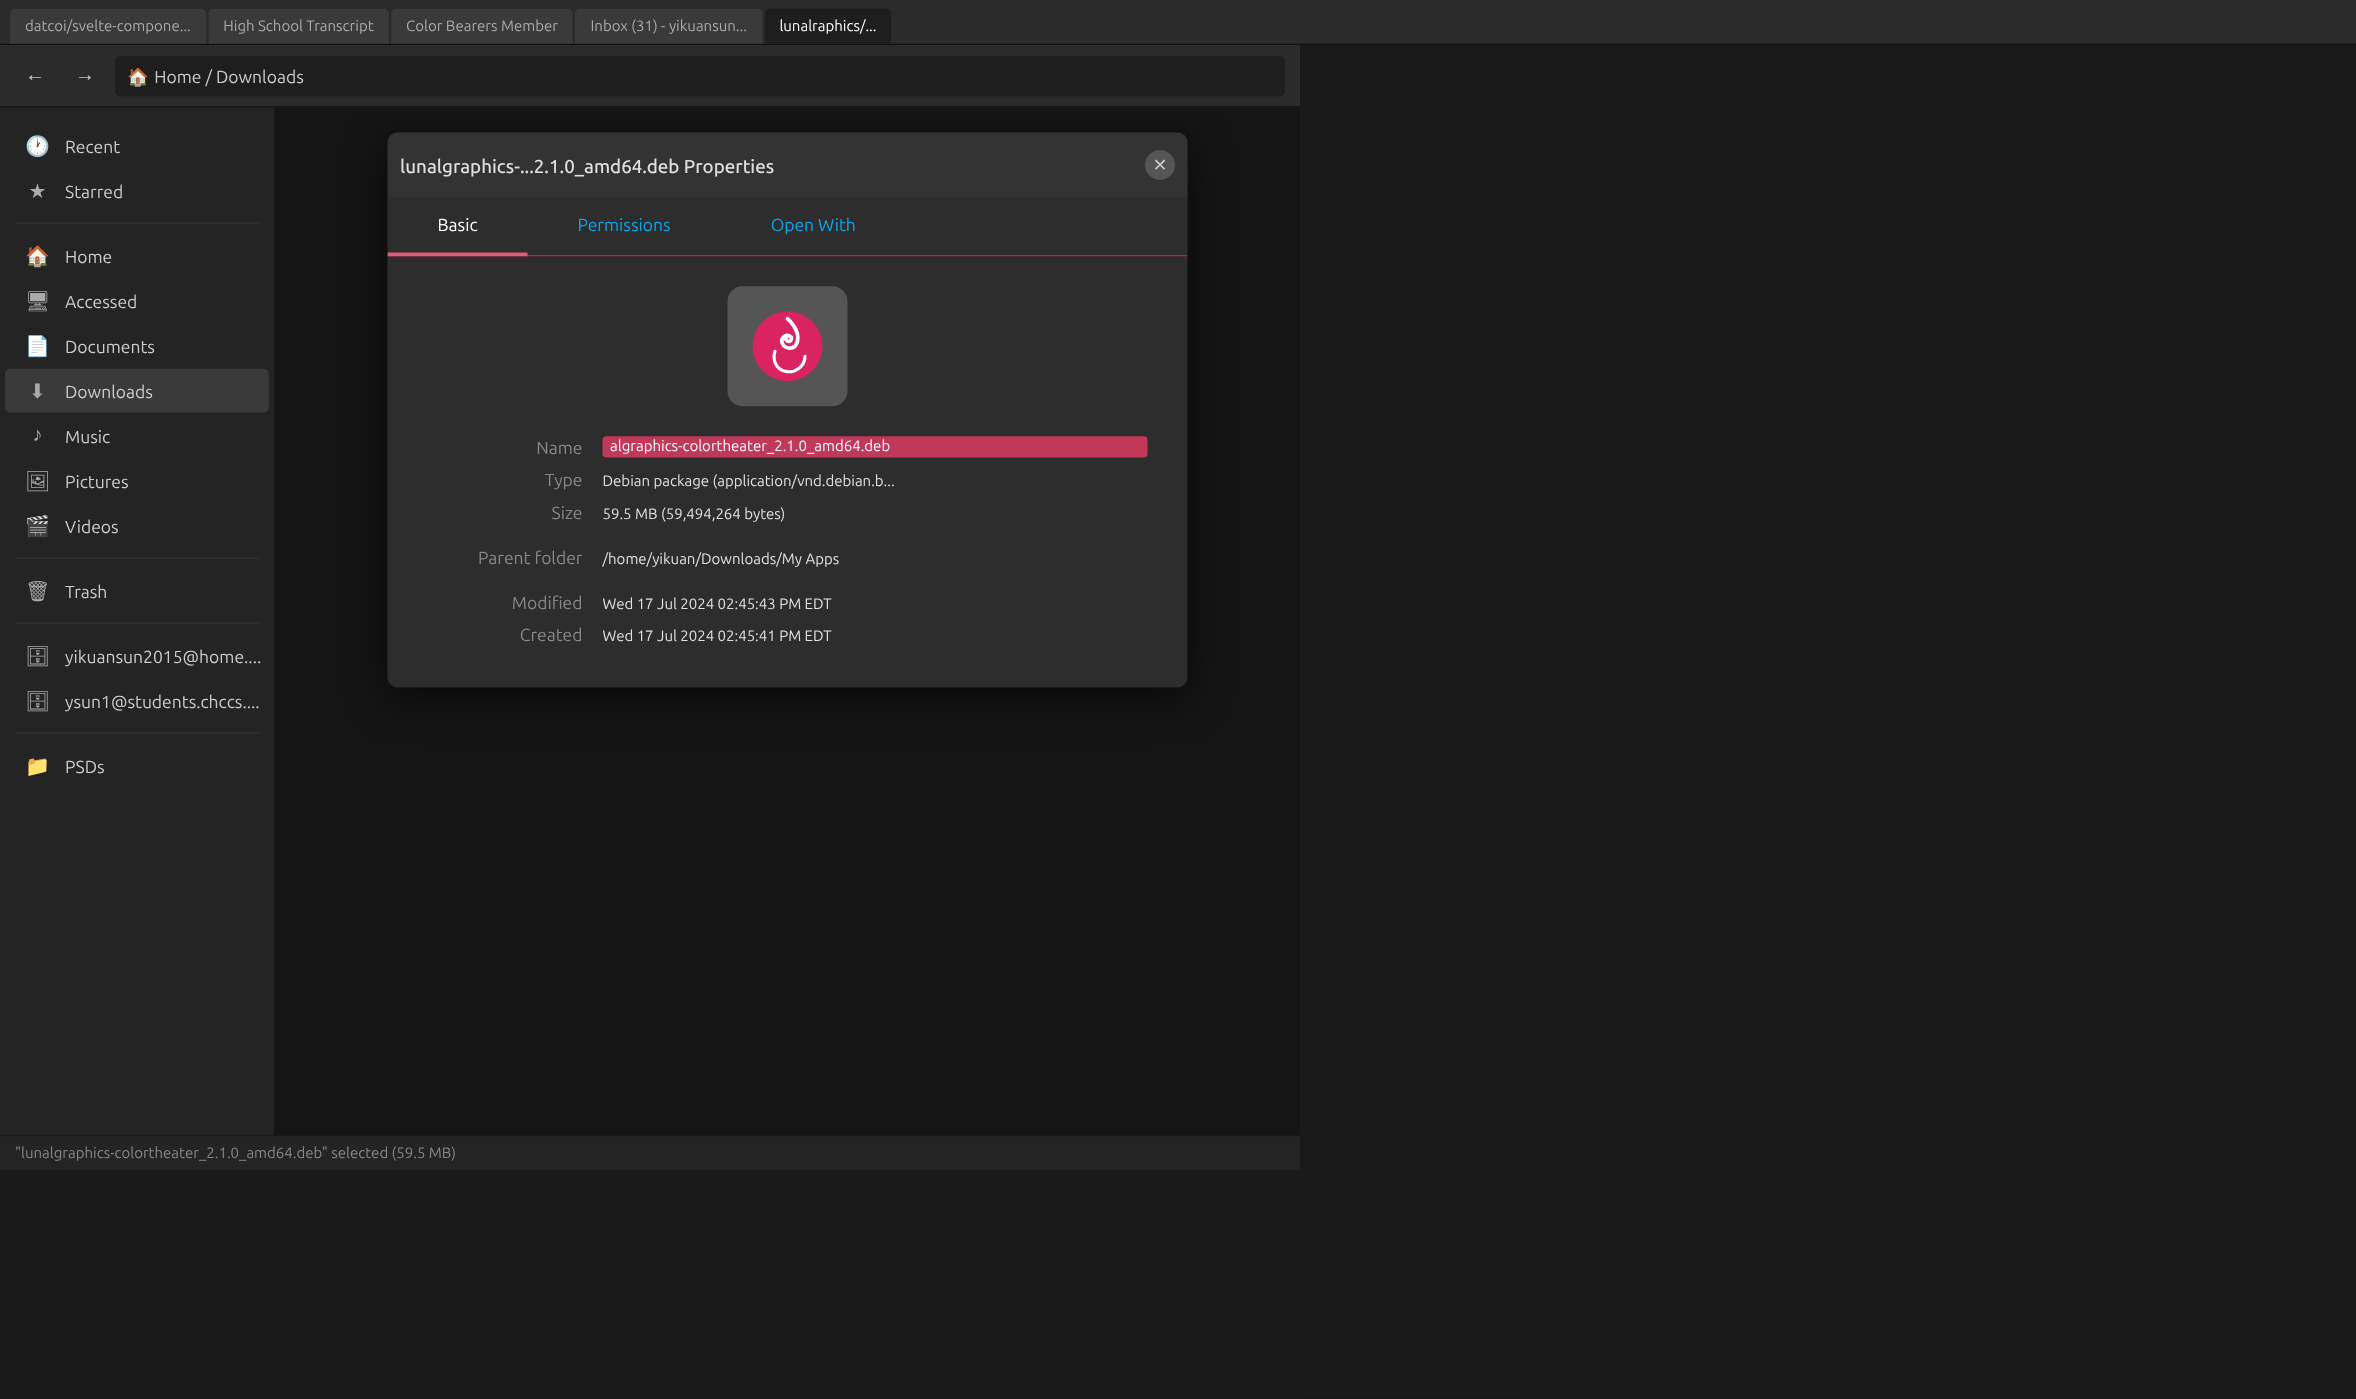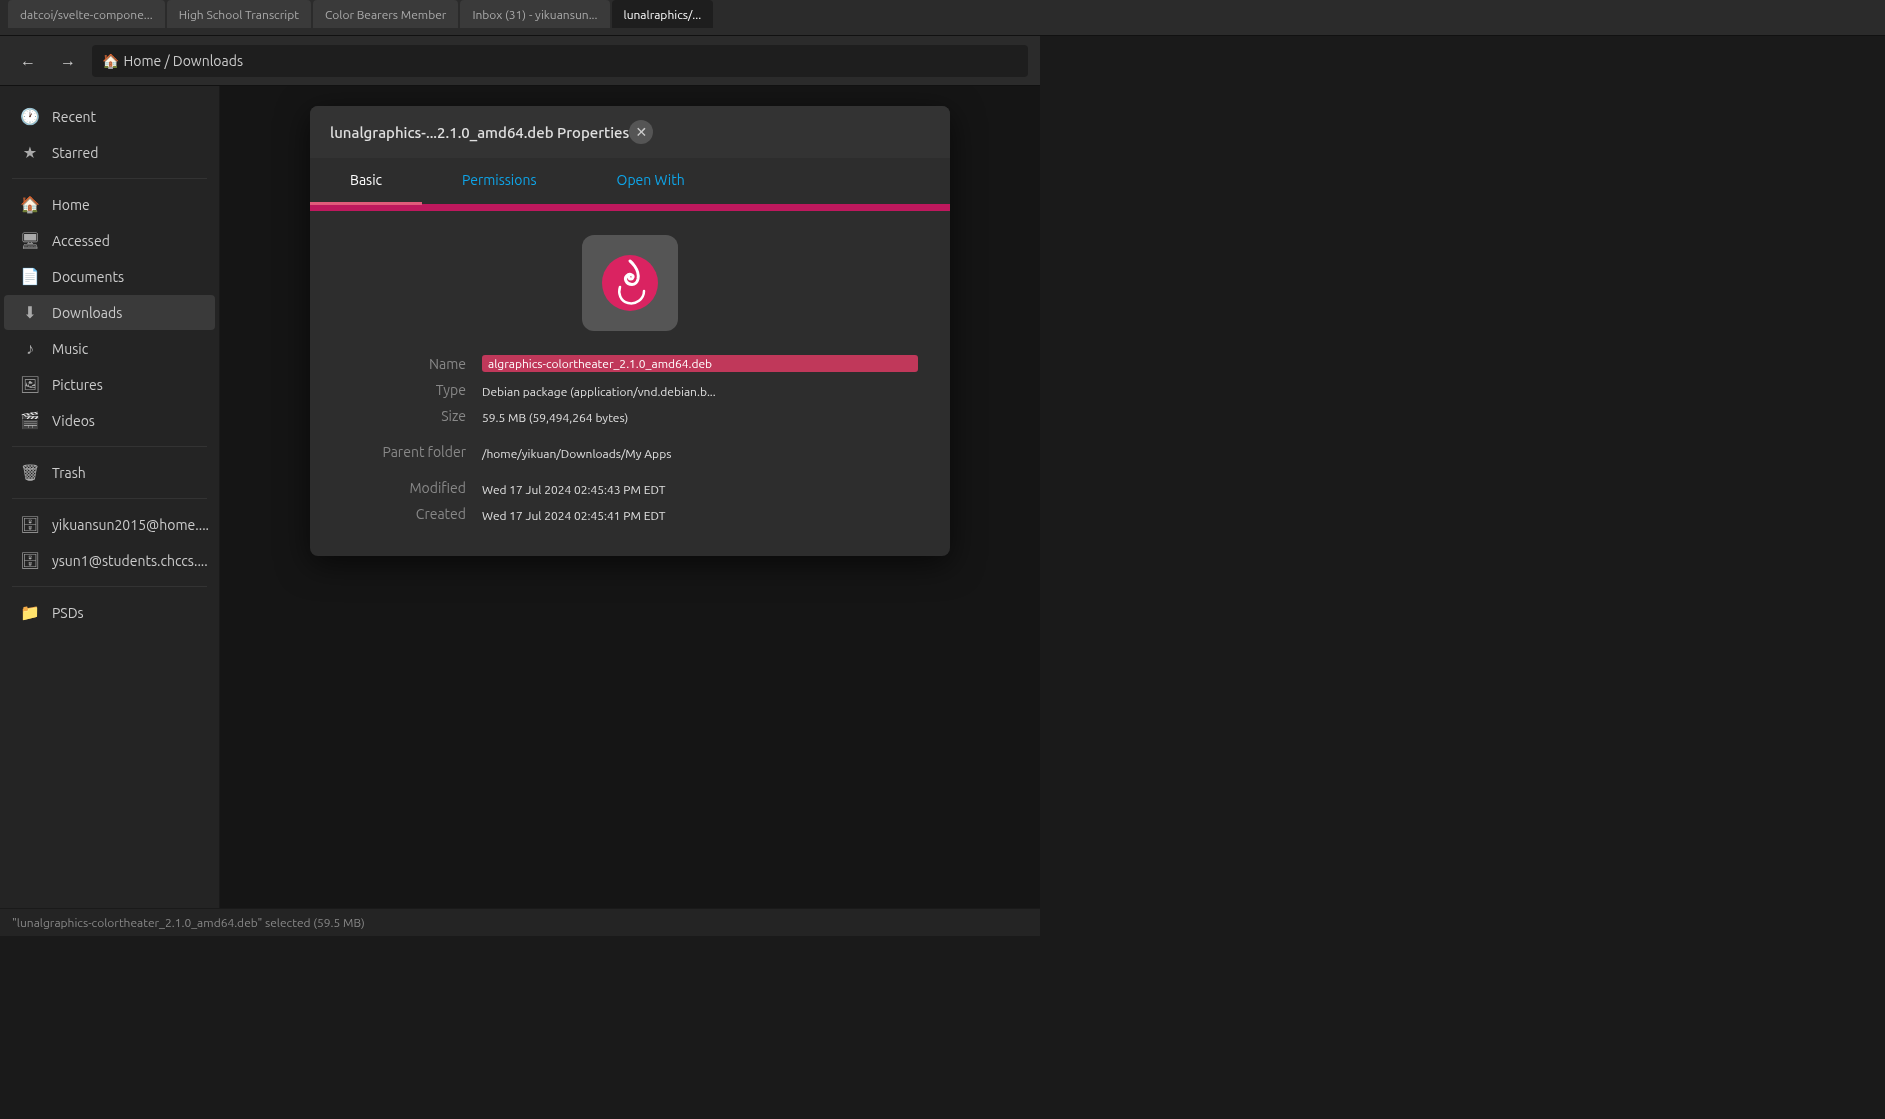--- a/index.html
+++ b/index.html
@@ -11,21 +11,21 @@
       height: 1119px;
       overflow: hidden;
       position: relative;
     }
 
     
     .tab-bar {
       height: 36px;
       background: #2b2b2b;
       display: flex;
-      align-items: flex-start;
+      align-items: flex-end;
       padding: 0 8px;
       border-bottom: 1px solid #111;
       overflow: hidden;
     }
     .tab {
       height: 28px;
       padding: 0 12px;
       background: #3a3a3a;
       border-radius: 4px 4px 0 0;
       display: flex;
@@ -150,24 +150,24 @@
     
     .dialog {
       width: 640px;
       background: #2d2d2d;
       border-radius: 8px;
       box-shadow: 0 8px 32px rgba(0,0,0,0.6);
       overflow: hidden;
     }
     .dialog-titlebar {
       background: #333;
-      padding: 14px 20px;
-      display: flex;
-      align-items: center;
-      justify-content: flex-start;
+      padding: 14px 10px;
+      display: flex;
+      align-items: center;
+      justify-content: space-between;
     }
     .dialog-title {
       font-size: 15px;
       color: #e0e0e0;
       font-weight: 500;
     }
     .dialog-close {
       width: 24px;
       height: 24px;
       border-radius: 50%;
@@ -178,21 +178,21 @@
       display: flex;
       align-items: center;
       justify-content: center;
       font-size: 14px;
     }
 
     
     .dialog-tabs {
       background: #2d2d2d;
       display: flex;
-      border-bottom: 7px solid #be185d;
+      border-bottom: 1px solid #be185d;
     }
     .dialog-tab {
       padding: 14px 40px;
       font-size: 14px;
       color: #0ea5e9;
       cursor: pointer;
       border-bottom: 3px solid transparent;
       margin-bottom: -1px;
     }
     .dialog-tab.active {

